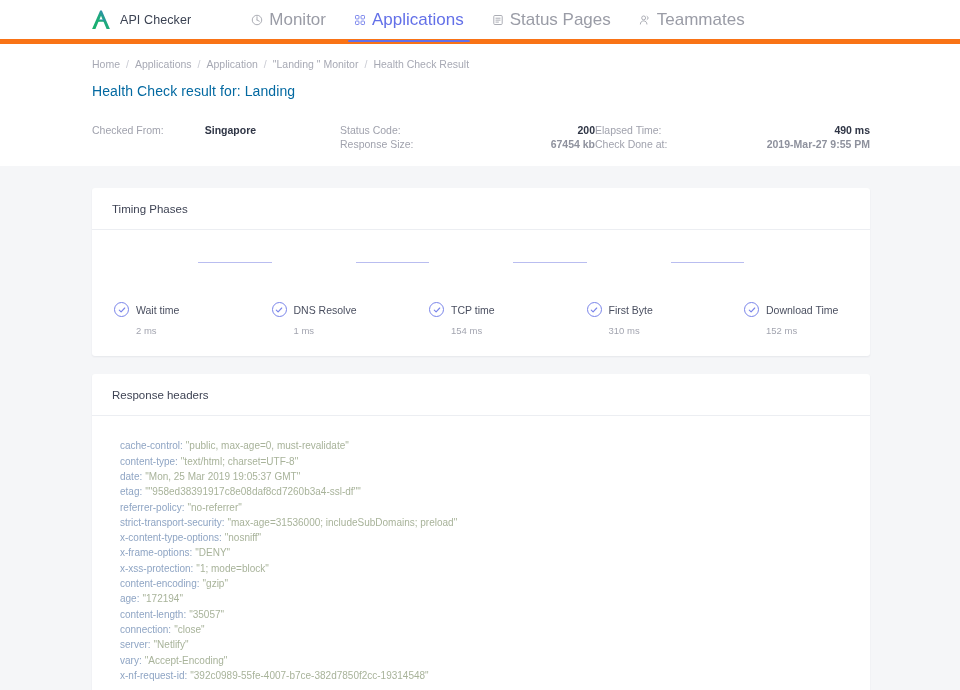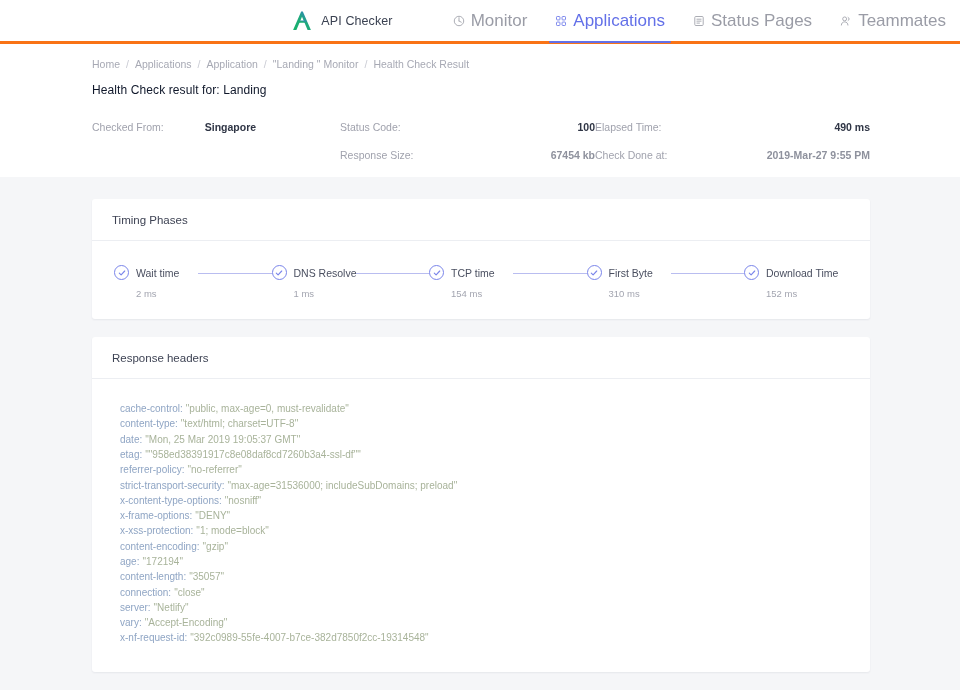--- a/index.html
+++ b/index.html
@@ -16,23 +16,22 @@
     overflow: hidden;
   }
 
   
   .navbar {
     height: 44px;
     background: #ffffff;
     display: flex;
     align-items: center;
     padding: 0 0 0 90px;
-    border-bottom: 3px solid #f97316;
+    border-bottom: 5px solid #f97316;
     position: relative;
-    justify-content: flex-end;
   }
   .brand {
     display: flex;
     align-items: center;
     gap: 8px;
     margin-right: 46px;
     cursor: pointer;
   }
   .brand-logo { width: 22px; height: 22px; display: block; }
   .brand-name {
@@ -74,34 +73,34 @@
     display: flex;
     align-items: center;
     flex-wrap: nowrap;
     gap: 0;
   }
   .breadcrumb .crumb { cursor: pointer; white-space: nowrap; }
   .breadcrumb .crumb:last-child { cursor: default; }
   .breadcrumb .sep { margin: 0 6px; color: #c9cbd3; }
   .page-title {
     margin-top: 13px;
-    font-size: 12px;
+    font-size: 14px;
     font-weight: normal;
-    color: #0f172a;
+    color: #0369a1;
     letter-spacing: .1px;
   }
 
   
   .meta {
     display: flex;
     padding: 0 90px 16px 92px;
     background: #ffffff;
     font-size: 10.5px;
   }
-  .meta-col { display: flex; flex-direction: column; gap: 16px; }
+  .meta-col { display: flex; flex-direction: column; gap: 2px; }
   .meta-col.c1 { width: 248px; }
   .meta-col.c2 { width: 255px; }
   .meta-col.c3 { flex: 1; }
   .meta-row { display: flex; align-items: center; }
   .meta-row.spread { justify-content: space-between; }
   .meta-label { color: #a0a2ad; white-space: nowrap; }
   .meta-value { color: #3f4456; margin-left: 5px; padding-left: 36px; }
   .meta-value.strong { font-weight: bold; color: #2f3545; }
   .meta-value.plain { font-weight: bold; color: #8e919d; }
   .flag {
@@ -149,20 +148,21 @@
   
   .phases {
     display: flex;
     align-items: flex-start;
     padding: 0 4px;
   }
   .phase {
     display: flex;
     align-items: flex-start;
     flex-shrink: 0;
+    margin-top: 48px;
   }
   .phase-node { width: 84px; }
   .phase-top { display: flex; align-items: center; gap: 7px; }
   .check {
     width: 15px; height: 15px;
     border: 1px solid #7a85ea;
     border-radius: 50%;
     display: flex;
     align-items: center;
     justify-content: center;
@@ -288,21 +288,21 @@
   <div class="meta-col c1">
     <div class="meta-row">
       <span class="meta-label">Checked From:</span>
       <span class="meta-value strong">Singapore</span>
     </div>
   </div>
 
   <div class="meta-col c2">
     <div class="meta-row spread">
       <span class="meta-label">Status Code:</span>
-      <span class="meta-value strong">100</span>
+      <span class="meta-value strong">200</span>
     </div>
     <div class="meta-row spread">
       <span class="meta-label">Response Size:</span>
       <span class="meta-value plain">67454 kb</span>
     </div>
   </div>
 
   <div class="meta-col c3">
     <div class="meta-row spread">
       <span class="meta-label">Elapsed Time:</span>

